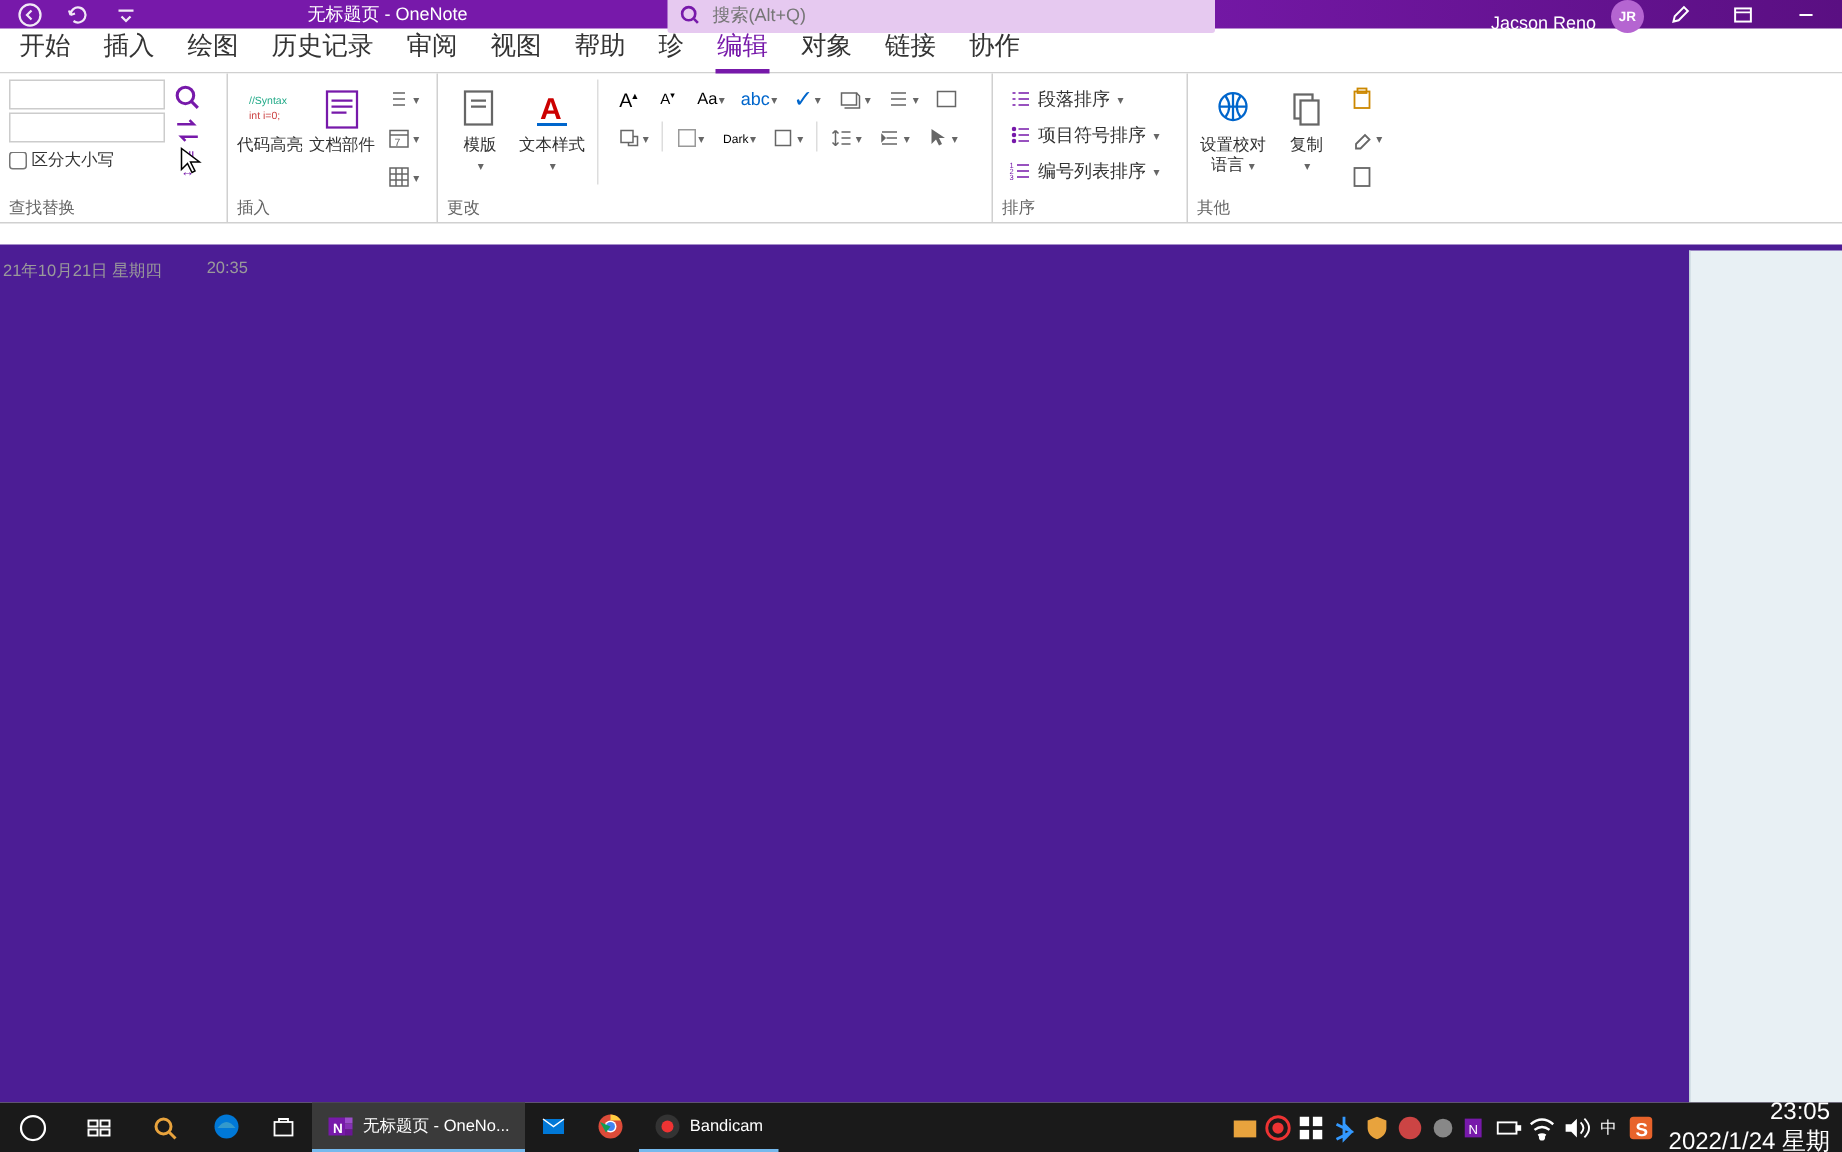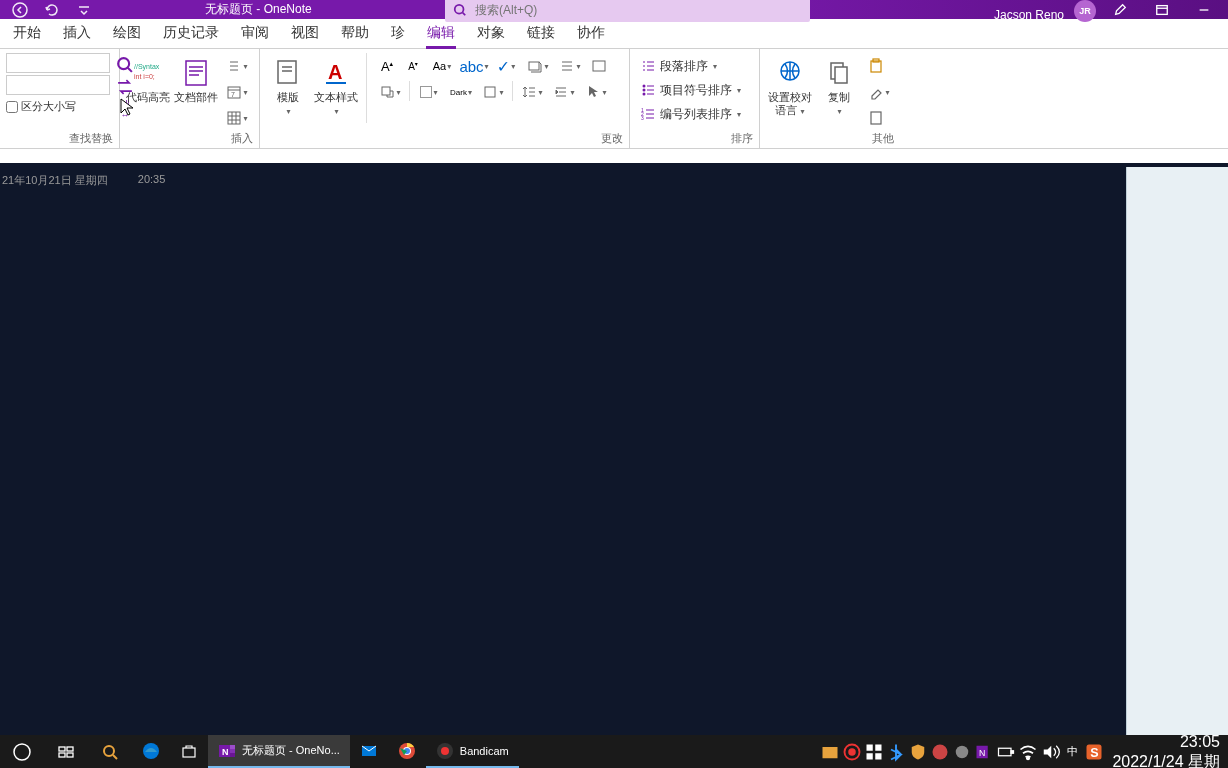--- a/index.html
+++ b/index.html
@@ -15,48 +15,48 @@
 .search-box input { flex: 1; background: transparent; border: none; outline: none; font-size: 12px; color: #555; }
 .search-box svg { width: 14px; height: 14px; stroke: #7719aa; fill: none; stroke-width: 2; }
 .title-right { position: absolute; right: 0; display: flex; align-items: flex-end; gap: 6px; padding-right: 6px; }
 .user-name { font-size: 12px; margin-right: 4px; }
 .avatar { width: 22px; height: 22px; border-radius: 50%; background: #b565d1; display: flex; align-items: center; justify-content: center; font-size: 9px; font-weight: bold; }
 .win-btn { width: 36px; height: 24px; display: flex; align-items: center; justify-content: center; cursor: pointer; }
 .win-btn svg { width: 14px; height: 14px; stroke: #fff; fill: none; stroke-width: 1.5; }
 
 
 .tab-strip { height: 30px; background: #fff; border-bottom: 1px solid #d0d0d0; display: flex; align-items: flex-end; padding-left: 2px; }
-.tab { padding: 6px 11px; font-size: 14px; color: #333; cursor: pointer; position: relative; }
+.tab { padding: 6px 11px; font-size: 17px; color: #333; cursor: pointer; position: relative; }
 .tab.active { color: #7719aa; font-family: Liberation Serif, serif; }
 .tab.active::after { content: ''; position: absolute; bottom: -1px; left: 10px; right: 10px; height: 3px; background: #7719aa; }
 
 
 .ribbon { height: 100px; background: #fff; border-bottom: 1px solid #d0d0d0; display: flex; }
 .group { border-right: 1px solid #d0d0d0; display: flex; flex-direction: column; padding: 4px 6px 0 6px; }
 .group-body { flex: 1; display: flex; align-items: flex-start; gap: 4px; }
-.group-label { text-align: right; font-size: 11px; color: #666; padding: 2px 0; }
+.group-label { text-align: left; font-size: 11px; color: #666; padding: 2px 0; }
 .big-btn { display: flex; flex-direction: column; align-items: center; justify-content: center; width: 44px; cursor: pointer; padding-top: 4px; }
 .big-btn-icon { width: 32px; height: 32px; display: flex; align-items: center; justify-content: center; }
 .big-btn-label { font-size: 11px; color: #333; text-align: center; line-height: 1.2; margin-top: 2px; }
 .small-col { display: flex; flex-direction: column; gap: 4px; padding-top: 2px; }
 .small-btn { width: 24px; height: 22px; display: flex; align-items: center; justify-content: center; cursor: pointer; position: relative; }
 .small-btn.wdd { width: 30px; }
 .small-btn svg { width: 16px; height: 16px; }
 .dd-arrow { font-size: 8px; color: #666; margin-left: 1px; }
 .search-replace { display: flex; flex-direction: column; gap: 2px; }
 .sr-input { width: 104px; height: 20px; border: 1px solid #ccc; font-size: 11px; padding: 0 3px; }
 .sr-check { display: flex; align-items: center; gap: 3px; font-size: 11px; color: #333; margin-top: 2px; }
 .sr-check input { width: 12px; height: 12px; }
 .sr-btncol { display: flex; flex-direction: column; gap: 2px; padding-top: 2px; }
 .sr-btn { width: 22px; height: 20px; display: flex; align-items: center; justify-content: center; cursor: pointer; }
 .list-btn { display: flex; align-items: center; gap: 4px; height: 22px; padding: 0 4px; cursor: pointer; font-size: 12px; color: #333; text-align: right; }
 .list-btn svg { width: 16px; height: 16px; flex-shrink: 0; }
 
 
-.page-area { position: absolute; top: 163px; left: 0; right: 0; bottom: 33px; background: #0f172a; }
+.page-area { position: absolute; top: 163px; left: 0; right: 0; bottom: 33px; background: #4c1d95; }
 .page-meta { position: absolute; top: 10px; left: 2px; font-size: 11px; color: #9a9a9a; display: flex; gap: 30px; }
 .side-panel { position: absolute; right: 0; top: 4px; bottom: 0; width: 102px; background: #e8f0f4; border-left: 1px solid #c0d0d8; }
 .cursor { position: absolute; top: 98px; left: 120px; pointer-events: none; }
 
 
 .taskbar { position: absolute; bottom: 0; left: 0; right: 0; height: 33px; background: #1a1a1a; display: flex; align-items: center; color: #fff; font-size: 11px; }
 .tb-left { display: flex; align-items: center; height: 100%; }
 .tb-btn { width: 44px; height: 33px; display: flex; align-items: center; justify-content: center; cursor: pointer; }
 .tb-btn svg { width: 18px; height: 18px; }
 .tb-app { height: 33px; display: flex; align-items: center; gap: 6px; padding: 0 10px; cursor: pointer; border-bottom: 2px solid transparent; max-width: 160px; }
@@ -134,21 +134,21 @@
   <div class="tab">帮助</div>
   <div class="tab">珍</div>
   <div class="tab active">编辑</div>
   <div class="tab">对象</div>
   <div class="tab">链接</div>
   <div class="tab">协作</div>
 </div>
 
 <div class="ribbon">
 
-  <div class="group" style="width:120px">
+  <div class="group" style="width:152px">
     <div class="group-body">
       <div class="search-replace">
         <input class="sr-input" style="">
         <input class="sr-input" style="">
         <label class="sr-check">
           <input type="checkbox" style="">
             <span>区分大小写</span>
         </label>
       </div>
       <div class="sr-btncol">
@@ -245,21 +245,21 @@
               <span style="font-size:13px">A<sup style="font-size:7px">▴</sup></span>
             </div>
           <div class="small-btn">
               <span style="font-size:10px">A<sup style="font-size:6px">▾</sup></span>
             </div>
           <div class="small-btn wdd">
               <span style="font-size:11px">Aa</span>
               <span class="dd-arrow">▾</span>
             </div>
           <div class="small-btn wdd">
-              <span style="font-size:15px;color:#06c">abc</span>
+              <span style="font-size:12px;color:#06c">abc</span>
               <span class="dd-arrow">▾</span>
             </div>
           <div class="small-btn wdd">
               <span style="color:#06c">✓</span>
               <span class="dd-arrow">▾</span>
             </div>
           <div class="small-btn wdd">
               <svg viewBox="0 0 16 16" stroke="#666" fill="none">
                 <rect x="2" y="4" width="10" height="8"></rect>
                 <path d="M12 4l2 2v8H4"></path>

